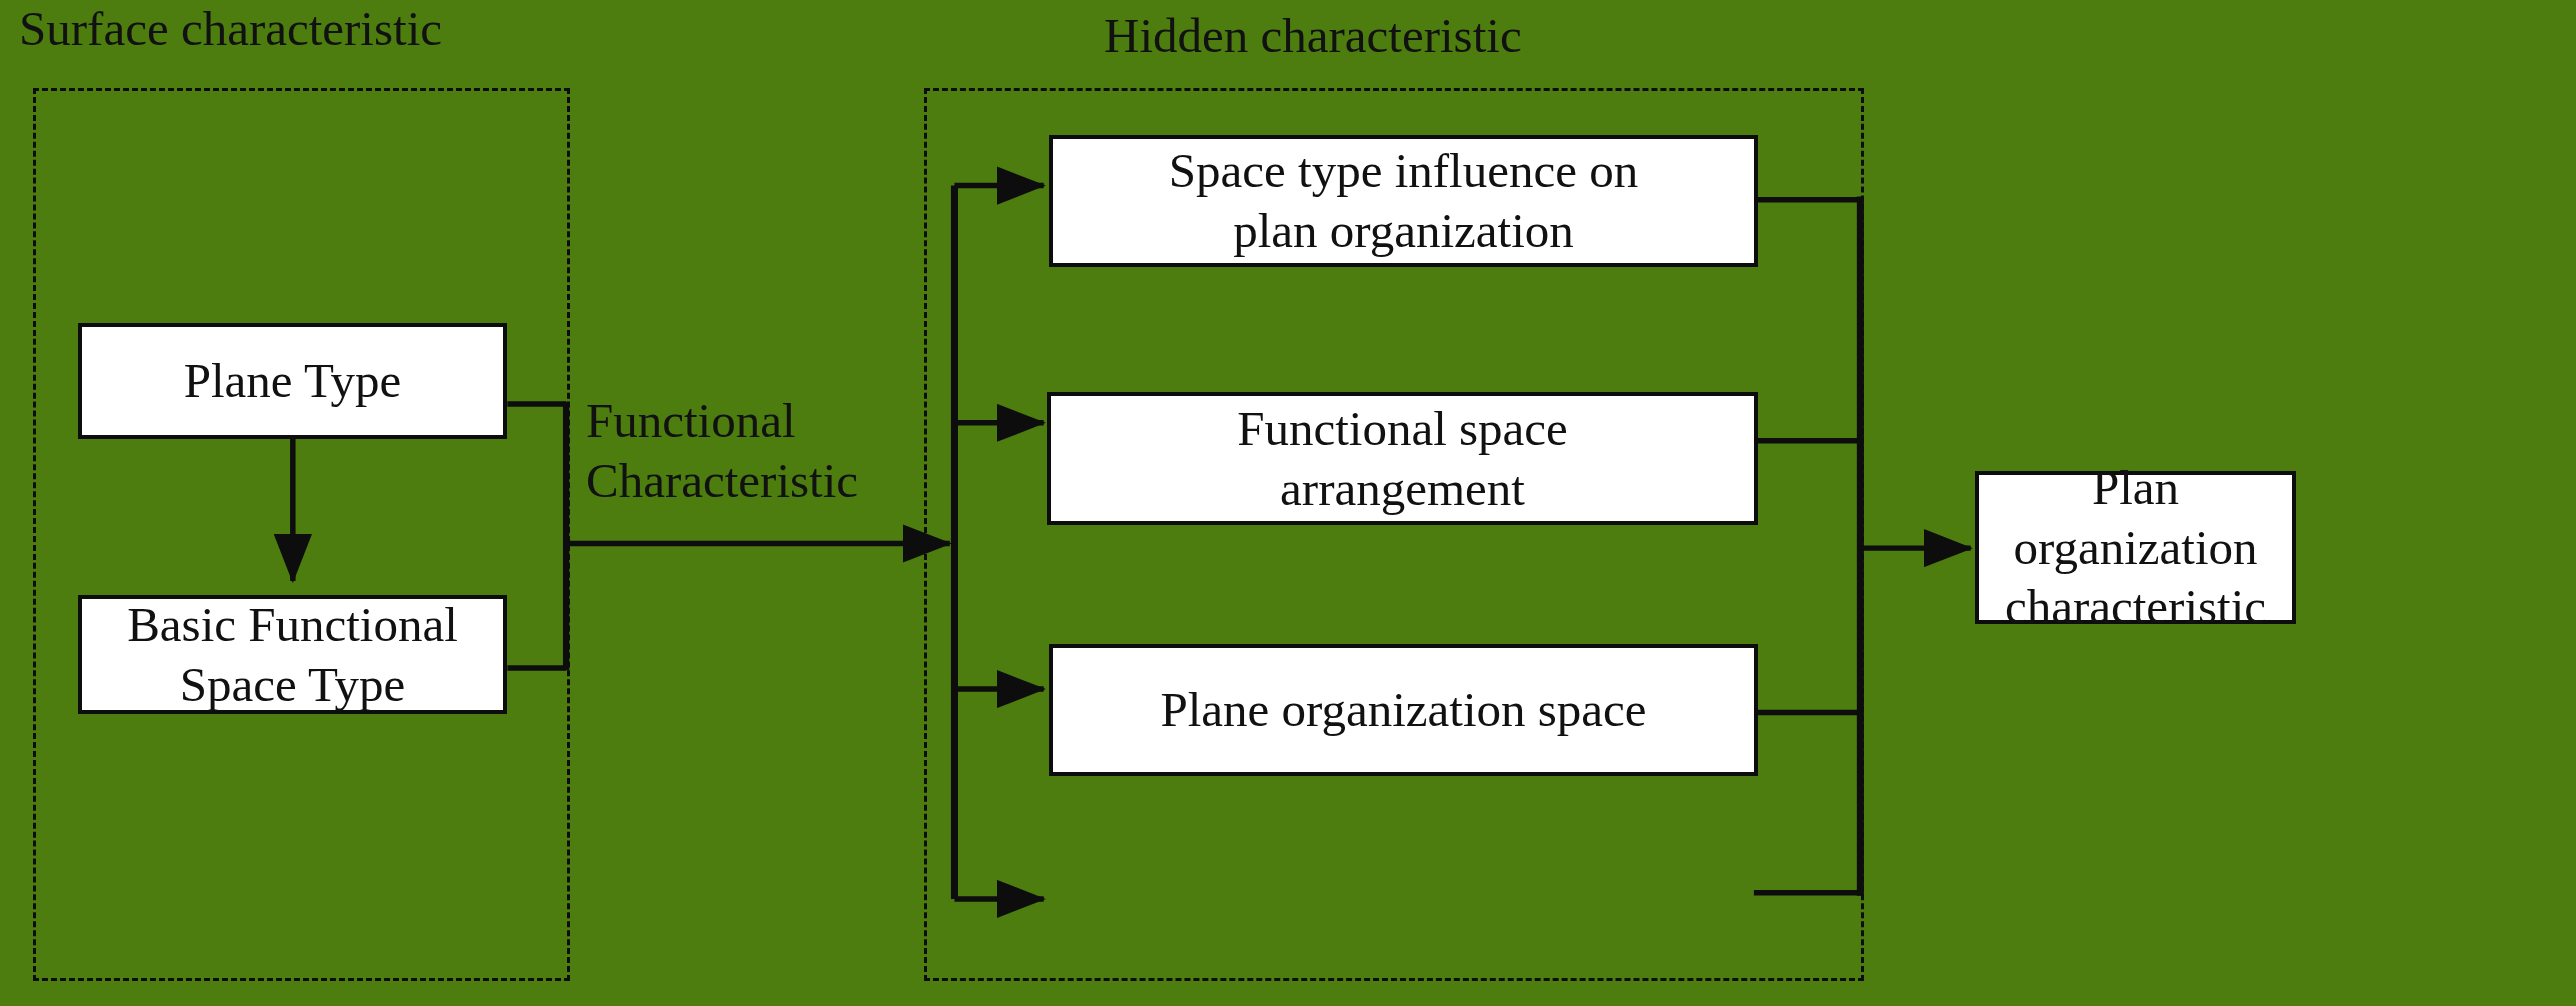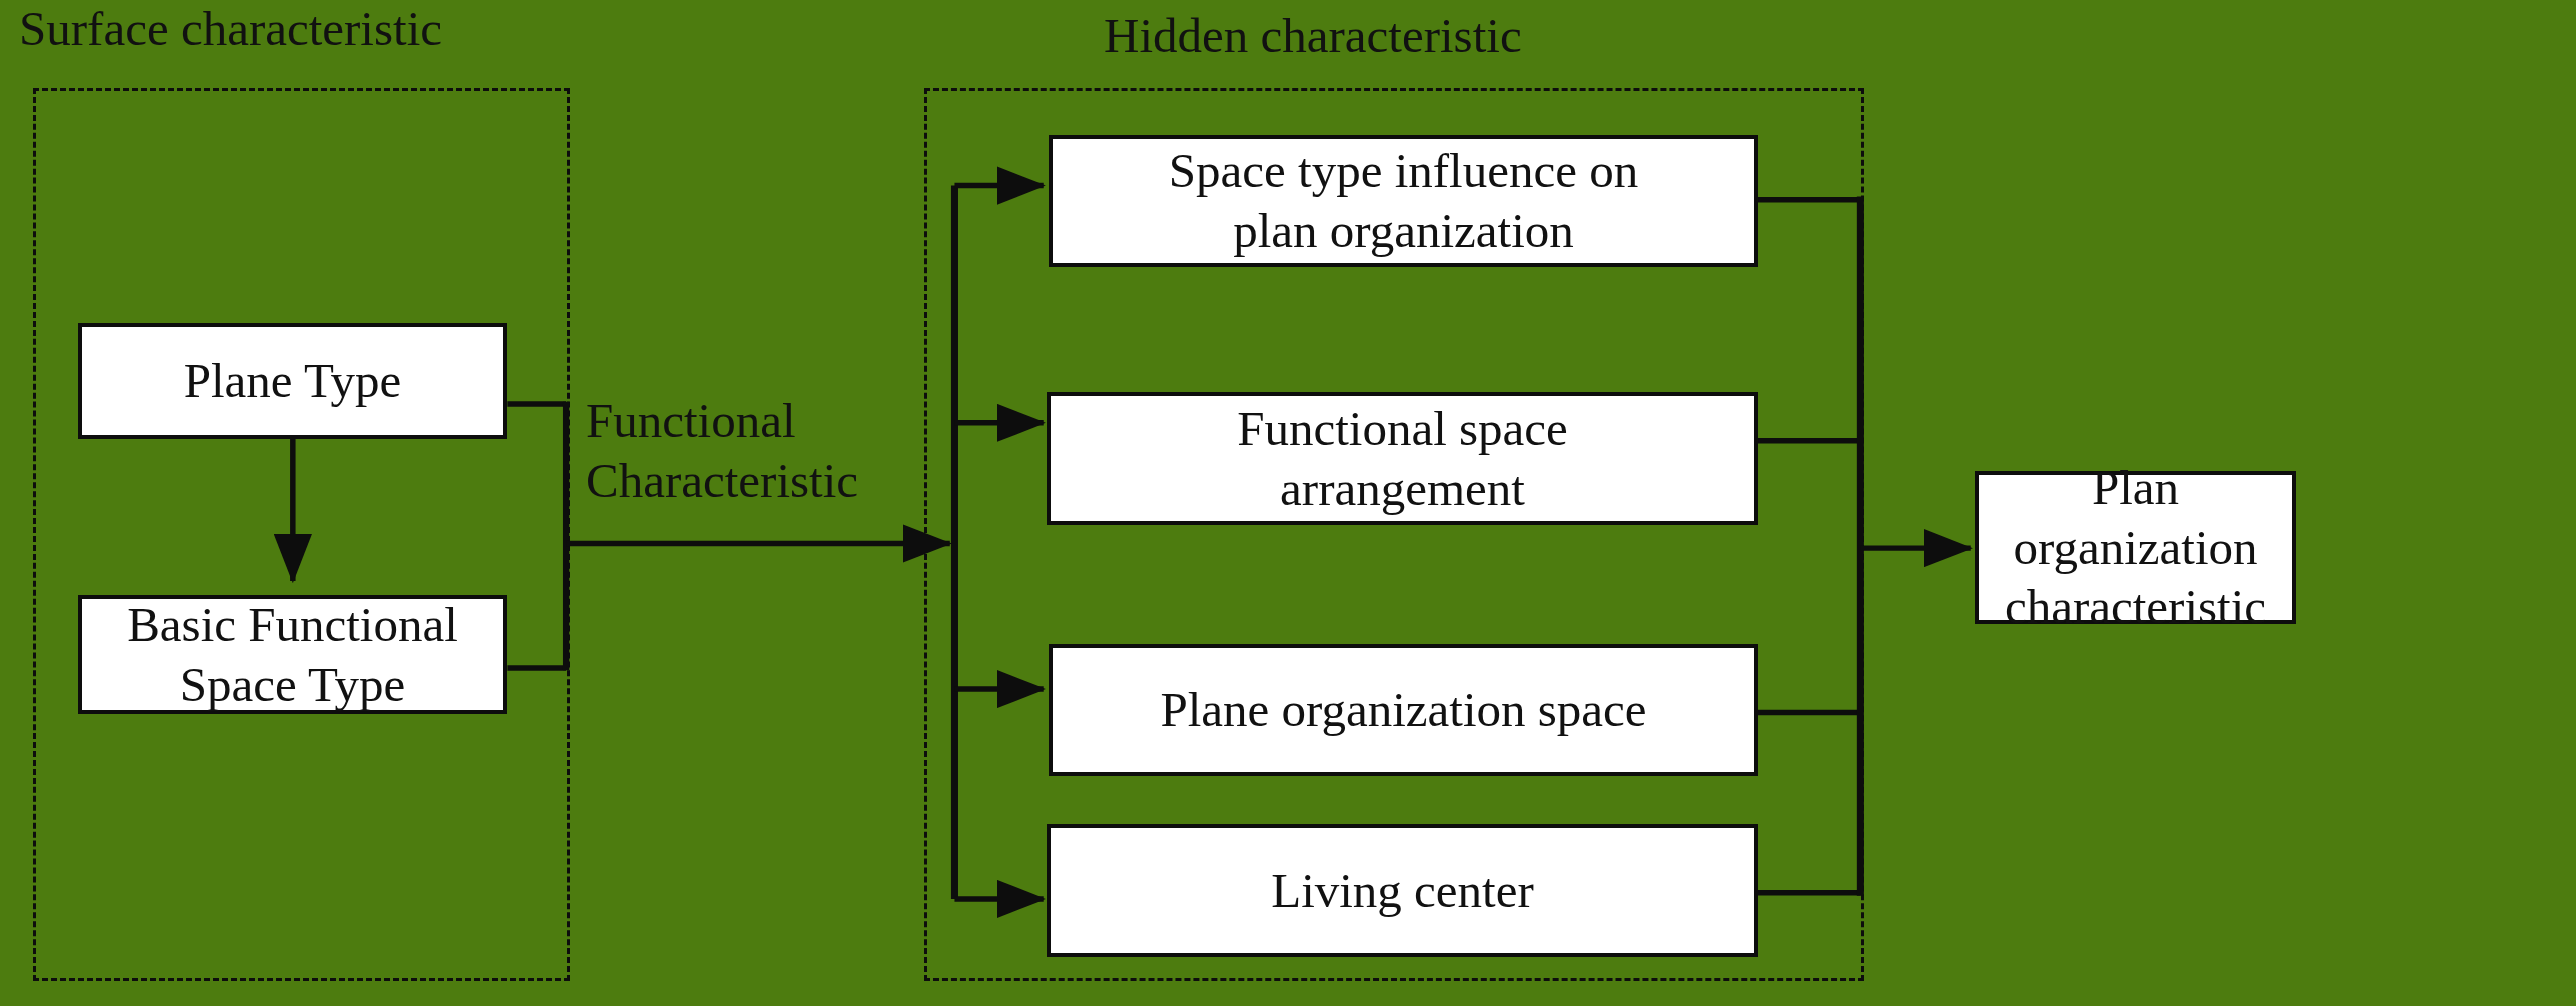--- a/index.html
+++ b/index.html
@@ -134,23 +134,20 @@
     <span style="display:block;">
       <span style="display:block;">Functional space</span>
       <span style="display:block;">arrangement</span>
     </span>
   </div>
 
   <div class="node-box" style="left:1049px; top:644px; width:709px; height:132px;">
     <span>Plane organization space</span>
   </div>
 
-  <div class="node-box" style="left:1047px; top:824px; width:711px; height:133px;">
-    <span>Living center</span>
-  </div>
 
   <div class="node-box" style="left:1975px; top:471px; width:321px; height:153px;">
     <span style="display:block;">
       <span style="display:block;">Plan organization</span>
       <span style="display:block;">characteristic</span>
     </span>
   </div>
 
 </div>
 

